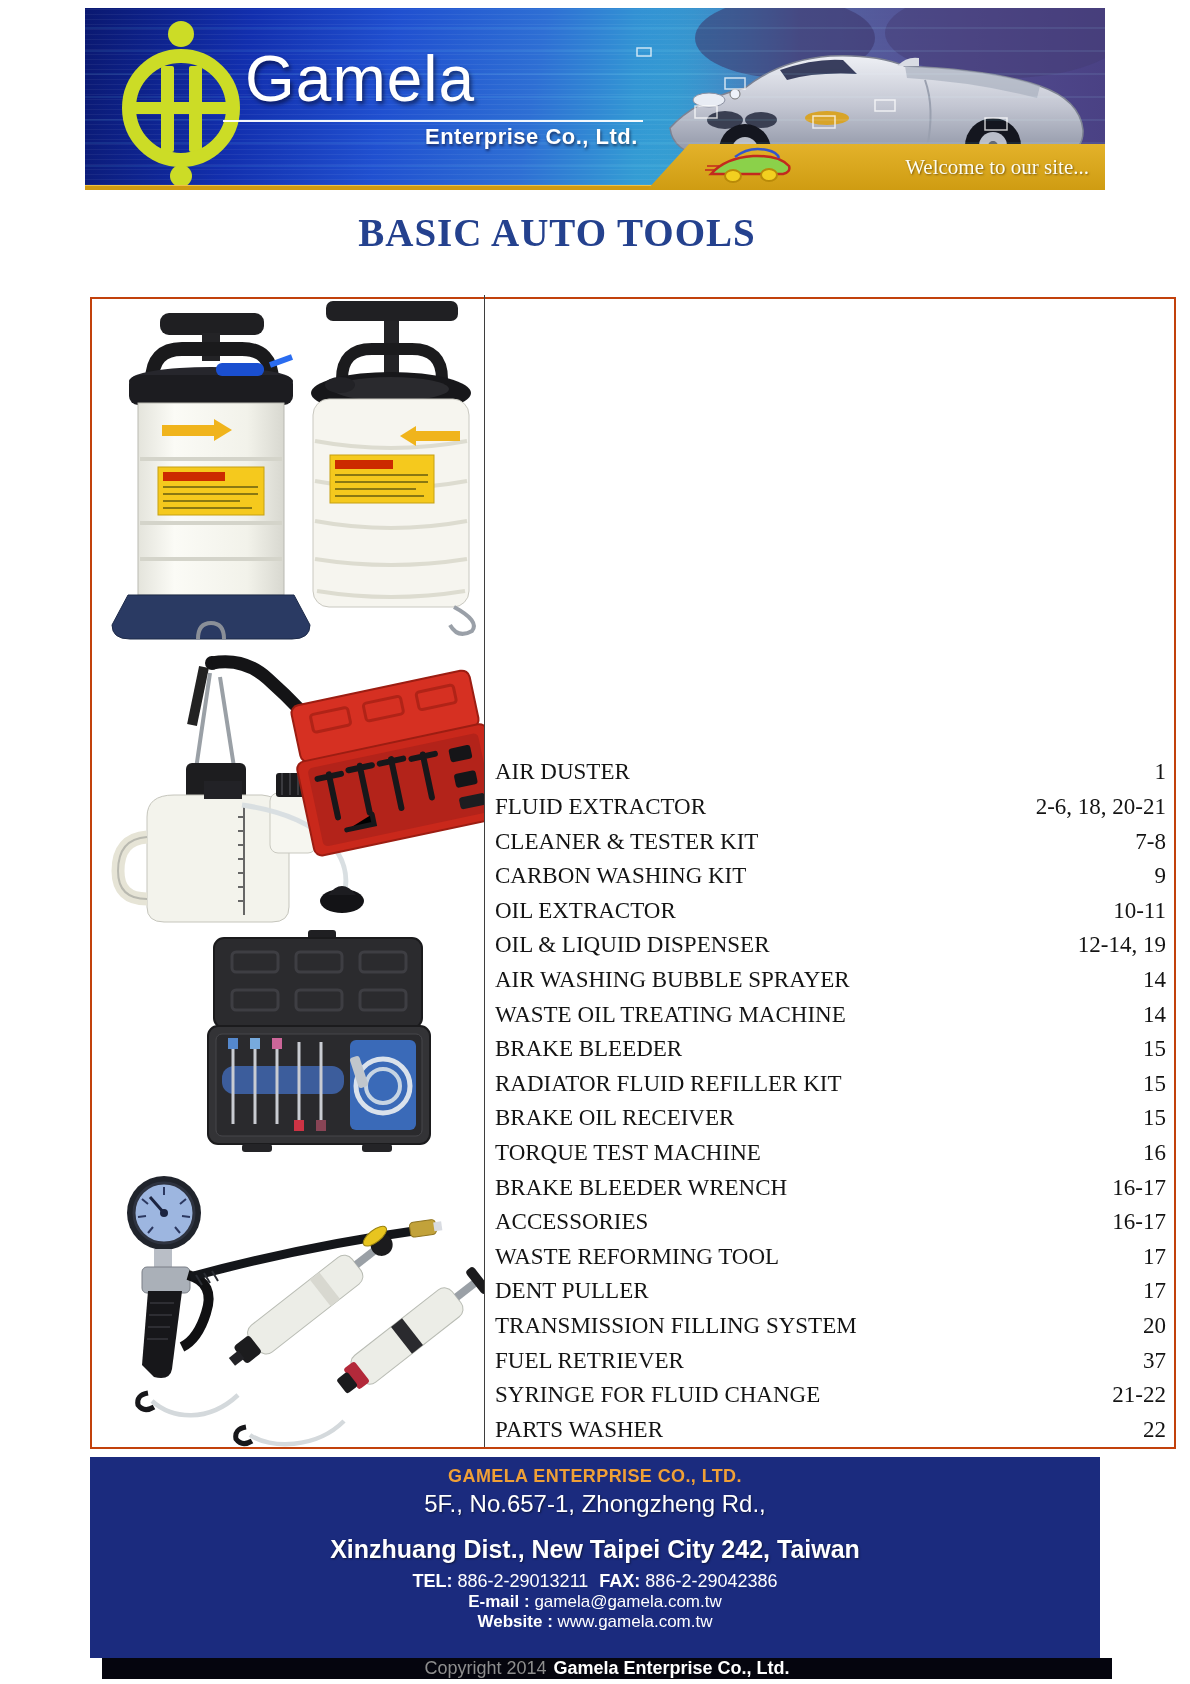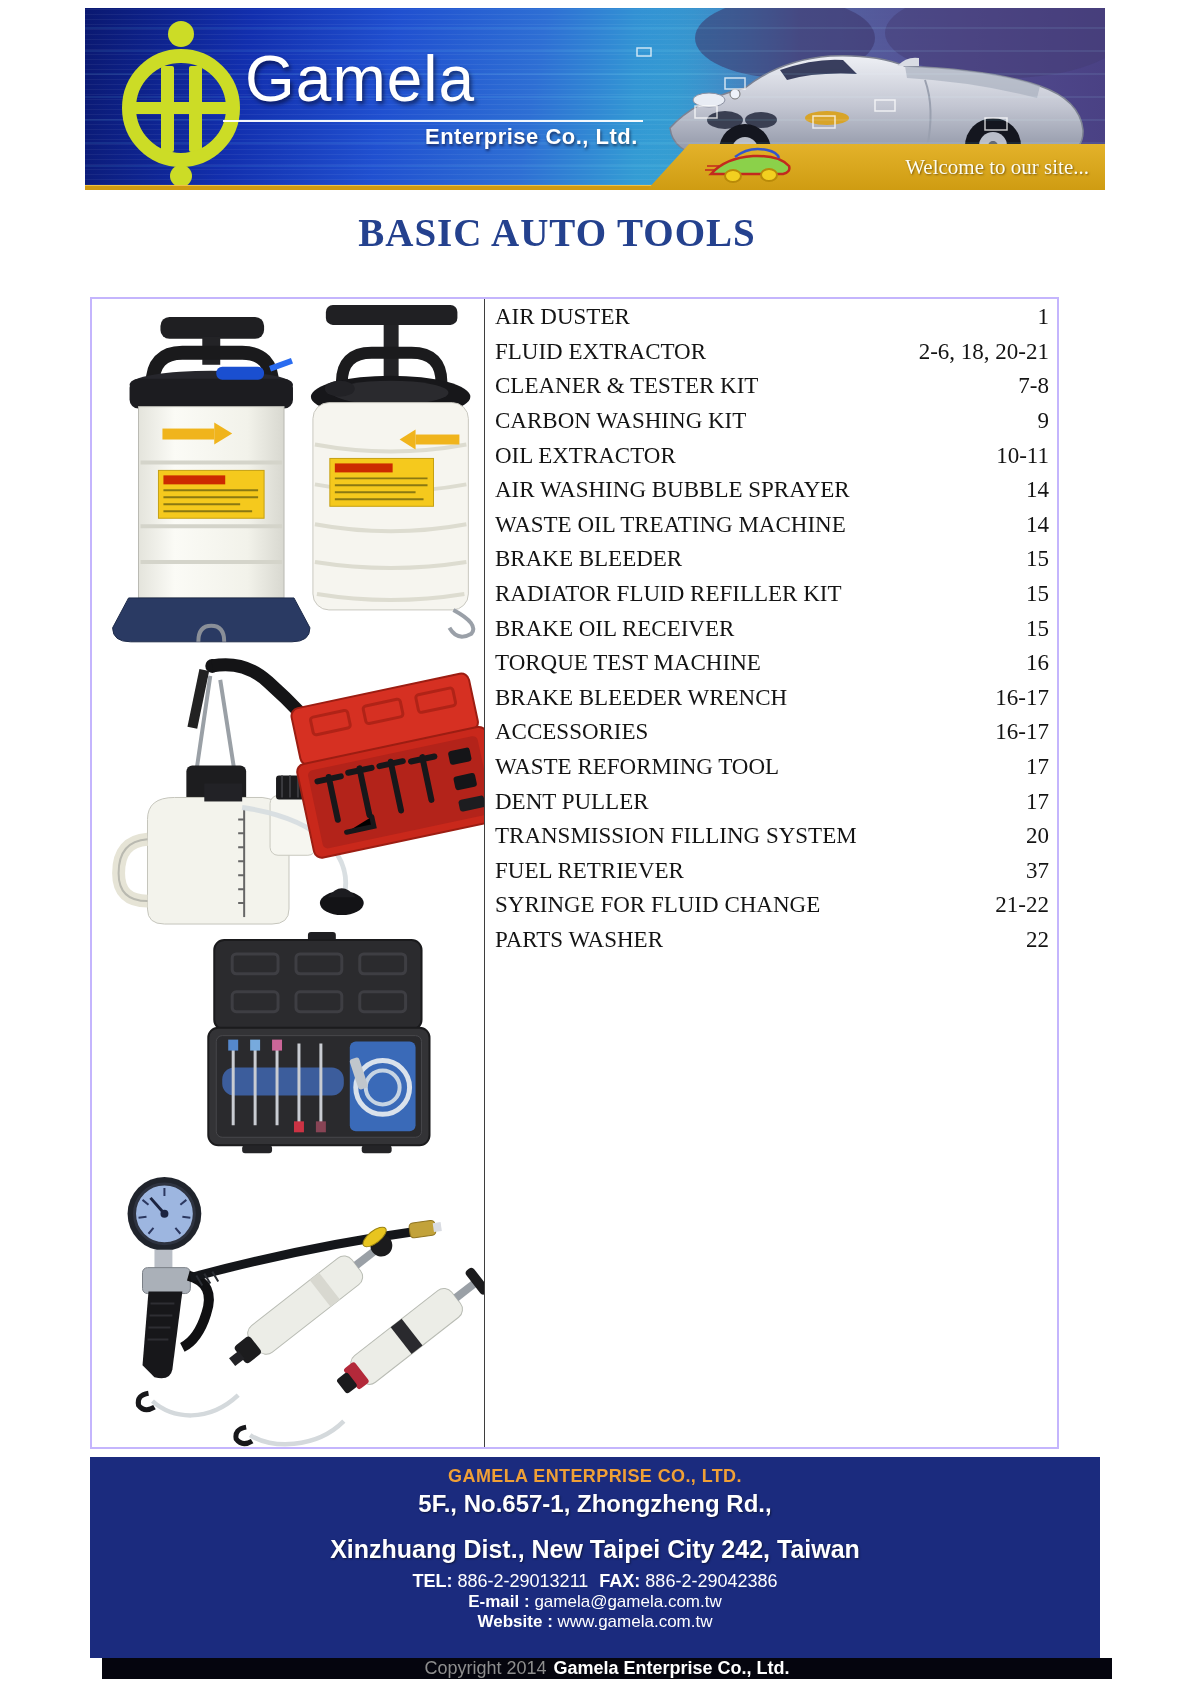--- a/index.html
+++ b/index.html
@@ -33,34 +33,34 @@
     padding-right:16px;text-shadow:1px 1px 2px rgba(90,60,0,.7);}
   .car-doodle{position:absolute;left:58px;bottom:2px;}
 
   
   .page-title{position:absolute;left:85px;top:210px;width:1020px;margin:0;text-align:center;
     padding-right:76px;box-sizing:border-box;
     font-family:"Liberation Serif","DejaVu Serif",serif;font-weight:bold;font-size:39px;
     color:#24418e;letter-spacing:1px;}
 
   
-  .catalog{position:absolute;left:90px;top:297px;width:969px;height:1152px;
-    border:2px solid #c4b5fd;box-sizing:border-box;display:flex;background:#fff;}
+  .catalog{position:absolute;left:90px;top:297px;width:1086px;height:1152px;
+    border:2px solid #c2410c;box-sizing:border-box;display:flex;background:#fff;align-items:flex-end;}
   .catalog-left{width:393px;border-right:1px solid #3e3e3e;box-sizing:border-box;
     display:flex;flex-direction:column;overflow:hidden;}
   .catalog-right{flex:1;padding-top:1px;}
   .toc-row{display:flex;justify-content:space-between;align-items:center;height:34.6px;
     padding:0 8px 0 10px;font-family:"Liberation Serif","DejaVu Serif",serif;font-size:23px;color:#141414;}
   .toc-pages{white-space:nowrap;}
 
   
   .footer-main{position:absolute;left:90px;top:1457px;width:1010px;height:201px;background:#1b2b7e;
     text-align:center;color:#fff;overflow:hidden;}
   .f-company{margin-top:9px;font-size:18px;font-weight:bold;color:#f0a036;letter-spacing:.4px;}
-  .f-addr1{margin-top:3px;font-size:24px;font-weight:700;text-shadow:1px 1px 2px rgba(0,0,0,.5);}
+  .f-addr1{margin-top:3px;font-size:24px;font-weight:400;text-shadow:1px 1px 2px rgba(0,0,0,.5);}
   .f-addr2{margin-top:17px;font-size:25px;font-weight:600;text-shadow:1px 1px 2px rgba(0,0,0,.5);}
   .f-tel{margin-top:7px;font-size:18px;}
   .f-line{font-size:17px;}
   .f-tel b,.f-line b{font-weight:bold;}
   .footer-copy{position:absolute;left:102px;top:1658px;width:1010px;height:21px;background:#05050e;
     display:flex;align-items:center;justify-content:center;font-size:18px;}
   .c-gray{color:#8e8e8e;}
   .c-white{color:#fff;font-weight:bold;margin-left:7px;}
 
   svg{display:block;}
@@ -343,20 +343,24 @@
         </div>
       <div class="toc-row">
           <span>CARBON WASHING KIT</span>
           <span class="toc-pages">9</span>
         </div>
       <div class="toc-row">
           <span>OIL EXTRACTOR</span>
           <span class="toc-pages">10-11</span>
         </div>
       <div class="toc-row">
+          <span>OIL &amp; LIQUID DISPENSER</span>
+          <span class="toc-pages">12-14, 19</span>
+        </div>
+      <div class="toc-row">
           <span>AIR WASHING BUBBLE SPRAYER</span>
           <span class="toc-pages">14</span>
         </div>
       <div class="toc-row">
           <span>WASTE OIL TREATING MACHINE</span>
           <span class="toc-pages">14</span>
         </div>
       <div class="toc-row">
           <span>BRAKE BLEEDER</span>
           <span class="toc-pages">15</span>

